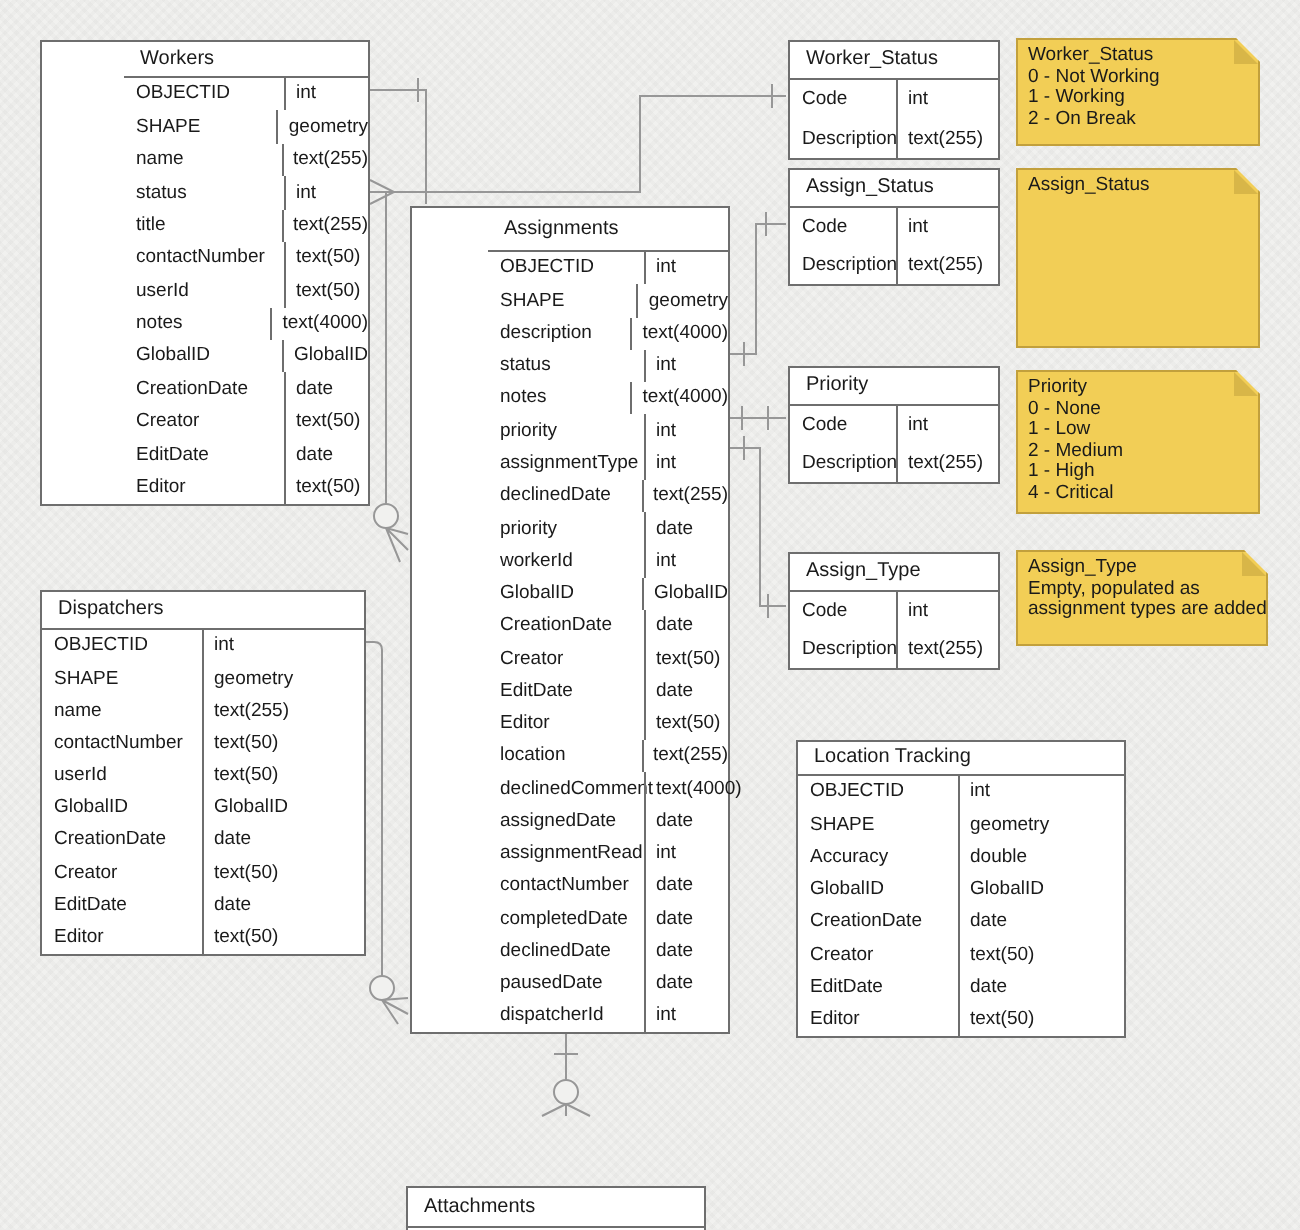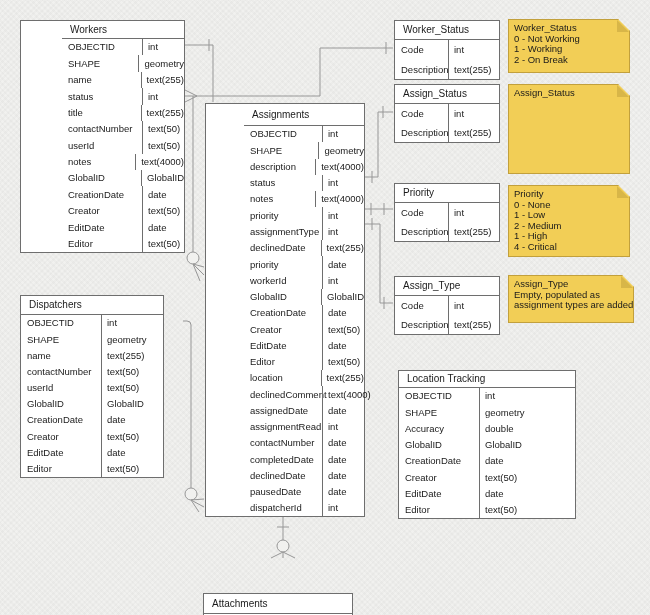--- a/index.html
+++ b/index.html
@@ -32,27 +32,27 @@
     border-bottom:1px solid #6e6e6e;
     font-size:10px;
     white-space:nowrap;
   }
   .erow{display:flex;height:var(--rh);align-items:center;white-space:nowrap;}
   .fname{width:var(--col);padding-left:6px;box-sizing:border-box;overflow:visible;}
   .ftype{flex:1;border-left:1px solid #6e6e6e;padding-left:5px;align-self:stretch;display:flex;align-items:center;}
   .empty-row{height:var(--rh);}
 
   .e-workers      {left:20px; top:20px;  width:165px;padding-left:41px; --col:80px; --rh:16.38px; --hh:17px;}
-  .e-dispatchers  {left:20px; top:295px; width:144px; --col:80px; --rh:16.2px;  --hh:18px;}
+  .e-dispatchers  {left:20px; top:295px; width:163px; --col:80px; --rh:16.2px;  --hh:18px;}
   .e-assignments  {left:205px;top:103px; width:160px;padding-left:38px; --col:78px; --rh:16.28px; --hh:21px;}
   .e-worker-status{left:394px;top:20px;  width:106px; --col:53px; --rh:19.5px;  --hh:18px;}
   .e-assign-status{left:394px;top:84px;  width:106px; --col:53px; --rh:19px;    --hh:18px;}
   .e-priority     {left:394px;top:183px; width:106px; --col:53px; --rh:19px;    --hh:18px;}
   .e-assign-type  {left:394px;top:276px; width:106px; --col:53px; --rh:19px;    --hh:18px;}
-  .e-location     {left:398px;top:370px; width:178px; --col:80px; --rh:16.25px; --hh:16px;}
+  .e-location     {left:398px;top:370px; width:165px; --col:80px; --rh:16.25px; --hh:16px;}
   .e-attachments  {left:203px;top:558px; width:150px;margin-top:35px; --col:80px; --rh:15px;    --hh:19px;}
 
   
   .note{
     position:absolute;
     background:#F2CE56;
     border:1px solid #C2A03C;
     box-sizing:border-box;
     padding:3px 5px;
     font-size:9.5px;

